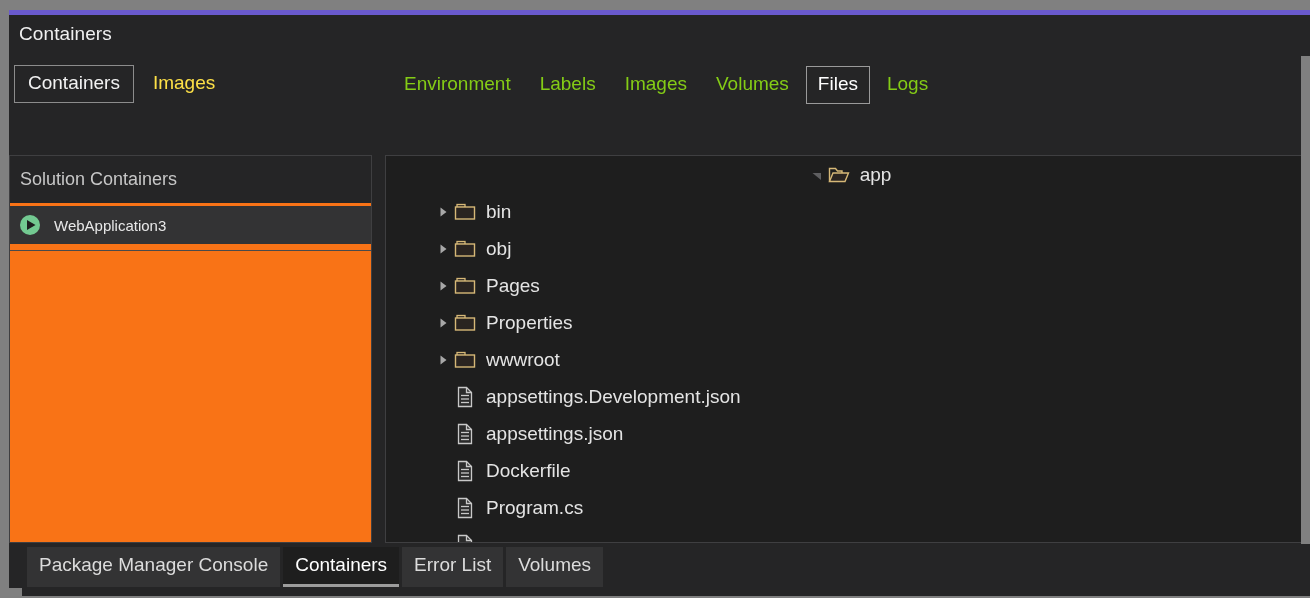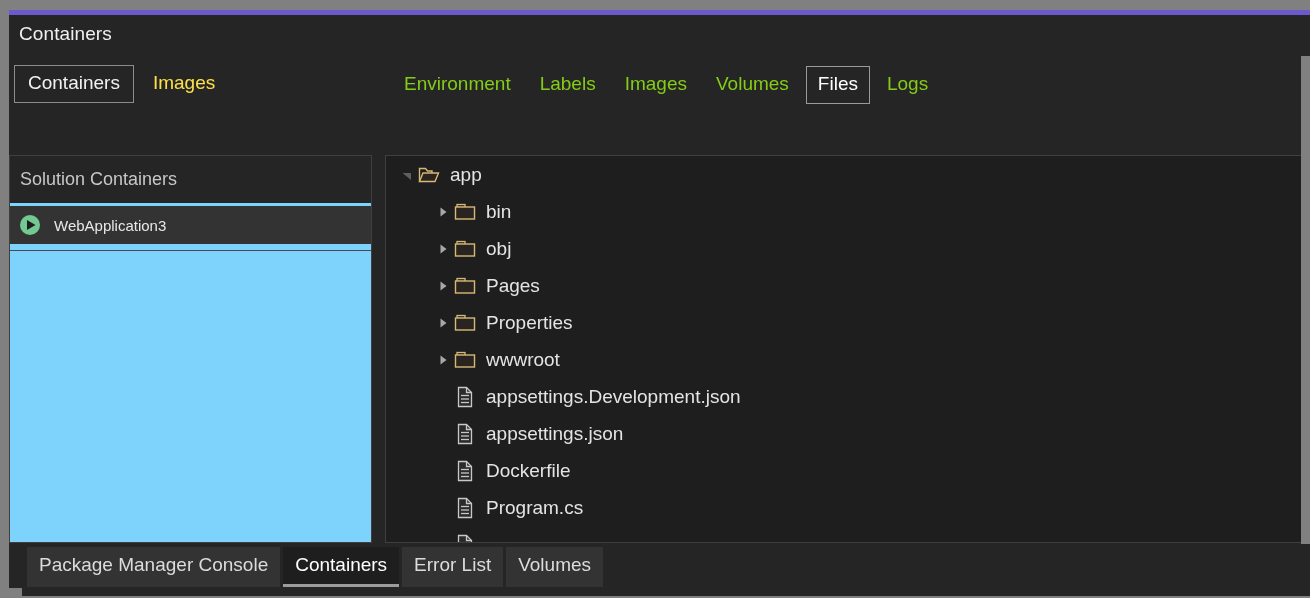--- a/index.html
+++ b/index.html
@@ -128,21 +128,21 @@
     background: #6a6a6a;
     margin: 0 9px 0 2px;
   }
 
   
   #containers-list {
     position: absolute;
     left: 9px; top: 155px;
     width: 363px;
     height: 388px;
-    background: #7dd3fc;
+    background: #f97316;
     border: 1px solid #3f3f41;
     box-sizing: border-box;
   }
   #list-header {
     position: absolute;
     left: 0; top: 0;
     width: 100%;
     height: 47px;
     display: flex;
     align-items: center;
@@ -251,21 +251,21 @@
     flex: 0 0 auto;
     margin-right: 10px;
     display: flex;
     align-items: center;
     justify-content: center;
   }
   .tree-row .node-label {
     font-size: 19px;
     color: #e4e4e4;
   }
-  .depth0 { padding-left: 10px; }
+  .depth0 { padding-left: 10px; justify-content: center; }
   .depth1 { padding-left: 46px; }
 
   
   #bottom-strip {
     position: absolute;
     left: 22px; top: 544px;
     width: 1301px;
     height: 52px;
     background: #252526;
   }

